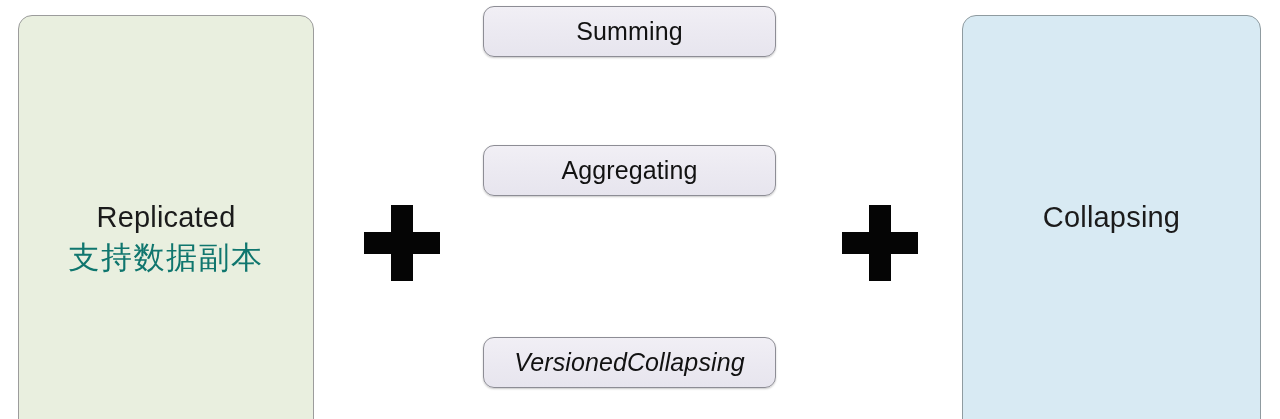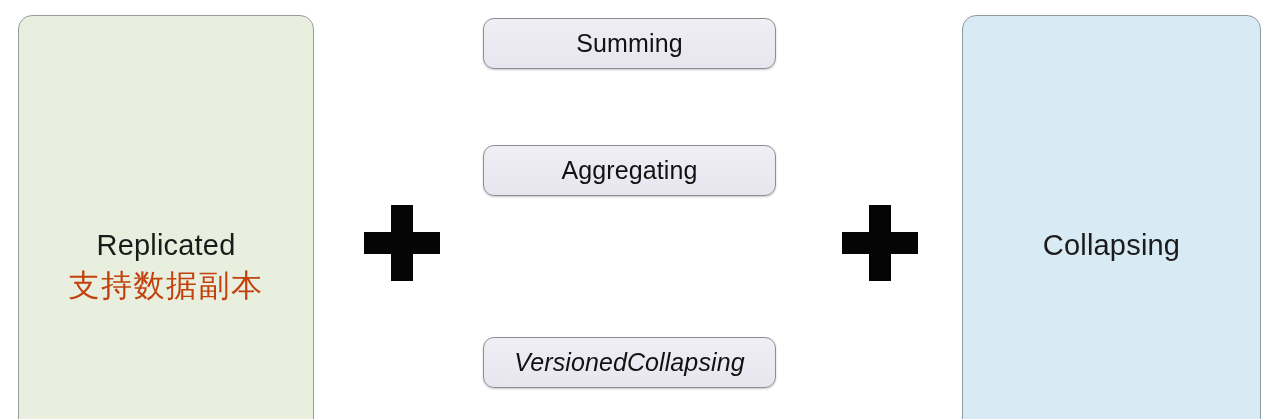--- a/index.html
+++ b/index.html
@@ -52,37 +52,36 @@
     border-color: #8f9ba0;
   }
 
   .panel-inner {
     position: absolute;
     left: 0;
     right: 0;
     top: 187px;              
     text-align: center;
     line-height: 1.0;
-    margin-top: 28px;
   }
 
   .panel-title-latin {
     display: block;
     font-size: 29px;
     font-weight: 400;
     color: #1b1b1b;
     letter-spacing: 0.2px;
     margin-bottom: 10px;
   }
 
   .panel-title-cjk {
     display: block;
     font-size: 31px;
     font-weight: 400;
-    color: #c2410c;
+    color: #0f766e;
     letter-spacing: 1.5px;
     text-align: center;
   }
 
   
   .plus-sign {
     position: absolute;
     width: 88px;
     height: 88px;
     display: flex;
@@ -131,21 +130,21 @@
   }
 
   .engine-pill-label {
     font-size: 25px;
     font-weight: 400;
     color: #121212;
     letter-spacing: 0.1px;
     line-height: 1;
   }
 
-  #engine-pill-0 { top: 18px;  }
+  #engine-pill-0 { top: 6px;  }
   #engine-pill-1 { top: 109px; margin-top: 36px; }
   #engine-pill-2 { top: 221px; }
   #engine-pill-3 { top: 337px; font-style: italic; }
 </style>
 </head>
 <body>
 
 <div id="diagram-canvas">
 
   <div id="panel-left" class="side-panel">

